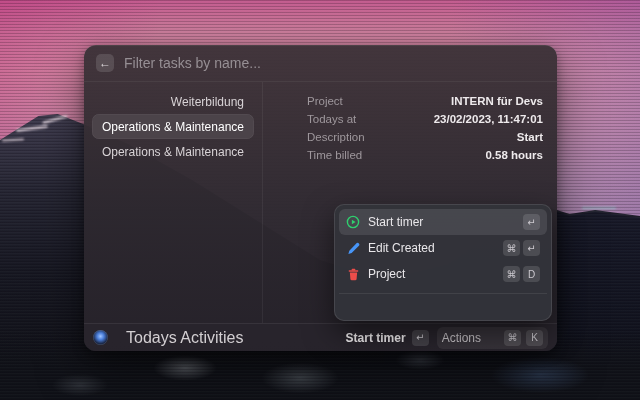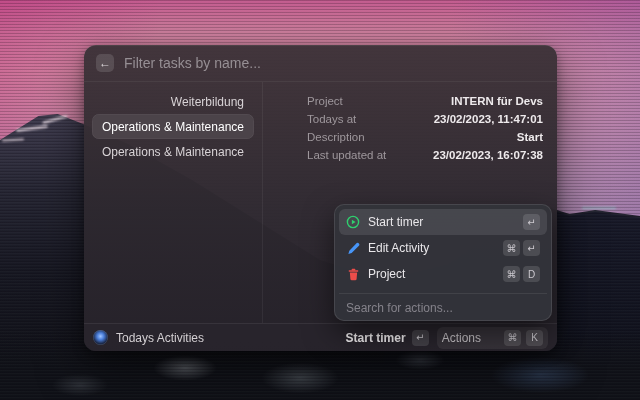--- a/index.html
+++ b/index.html
@@ -82,21 +82,21 @@
   .action-search input::placeholder { color:#84828a; }
 
   
   .win-footer { position:absolute; left:0; right:0; bottom:0; height:28px; display:flex; align-items:center;
     gap:8px; padding:0 9px; border-top:1px solid rgba(255,255,255,0.07);
     background:rgba(42,39,45,0.55); border-radius:0 0 12px 12px; }
   .footer-app { display:flex; align-items:center; gap:8px; }
   .app-icon { width:15px; height:15px; border-radius:50%;
     background: radial-gradient(circle at 50% 42%, #9fc4ff 0%, #4a7dd8 30%, #1d2c4e 62%, #0f141f 100%);
     box-shadow: inset 0 0 0 0.5px rgba(255,255,255,0.2); }
-  .footer-app-name { font-size:12px; color:#d3cfd2; }
+  .footer-app-name { font-size:16px; color:#d3cfd2;margin-left:10px; }
   .footer-right { margin-left:auto; display:flex; align-items:center; gap:8px; }
   .footer-start { display:flex; align-items:center; gap:6px; cursor:pointer; }
   .footer-start-label { font-size:12px; font-weight:600; color:#f0edef; }
   .footer-actions { display:flex; align-items:center; gap:5px; background:rgba(255,255,255,0.07);
     padding:3px 5px; border-radius:6px; cursor:pointer; }
   .footer-actions-label { font-size:12px; color:#c6c2c6; margin-right:18px; }
 </style>
 </head>
 <body>
 
@@ -142,22 +142,22 @@
         </div>
         <div class="detail-row">
           <span class="detail-label">Todays at</span>
           <span class="detail-value">23/02/2023, 11:47:01</span>
         </div>
         <div class="detail-row">
           <span class="detail-label">Description</span>
           <span class="detail-value">Start</span>
         </div>
         <div class="detail-row">
-          <span class="detail-label">Last updated at</span>
-          <span class="detail-value">23/02/2023, 16:07:38</span>
+          <span class="detail-label">Time billed</span>
+          <span class="detail-value">0.58 hours</span>
         </div>
       </div>
     </div>
 
     <div class="win-footer">
       <div class="footer-app">
         <div class="app-icon"></div>
         <span class="footer-app-name">Todays Activities</span>
       </div>
       <div class="footer-right">
@@ -188,21 +188,21 @@
         <span class="key">↵</span>
       </span>
     </div>
 
     <div class="action-row">
       <span class="action-icon">
         <svg width="13" height="13" viewBox="0 0 14 14">
           <path d="M10.5 1.2a1.9 1.9 0 0 1 2.6 2.6l-8.1 8.1-3.5 1 1-3.5 8-8.2z" fill="#4795f7"></path>
         </svg>
       </span>
-      <span>Edit Activity</span>
+      <span>Edit Created</span>
       <span class="action-keys">
         <span class="key">⌘</span>
         <span class="key">↵</span>
       </span>
     </div>
 
     <div class="action-row">
       <span class="action-icon">
         <svg width="13" height="13" viewBox="0 0 14 14">
           <g fill="#ec4d4a">
@@ -213,18 +213,15 @@
         </svg>
       </span>
       <span>Project</span>
       <span class="action-keys">
         <span class="key">⌘</span>
         <span class="key">D</span>
       </span>
     </div>
 
     <div class="action-sep"></div>
-    <div class="action-search">
-      <input type="text" placeholder="Search for actions..." style="">
-    </div>
   </div>
 
 </div>
 
 </body></html>

